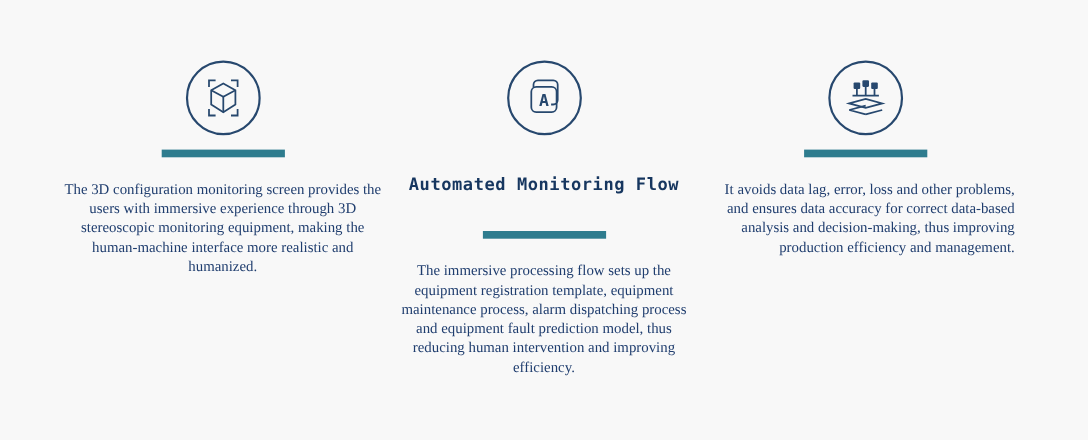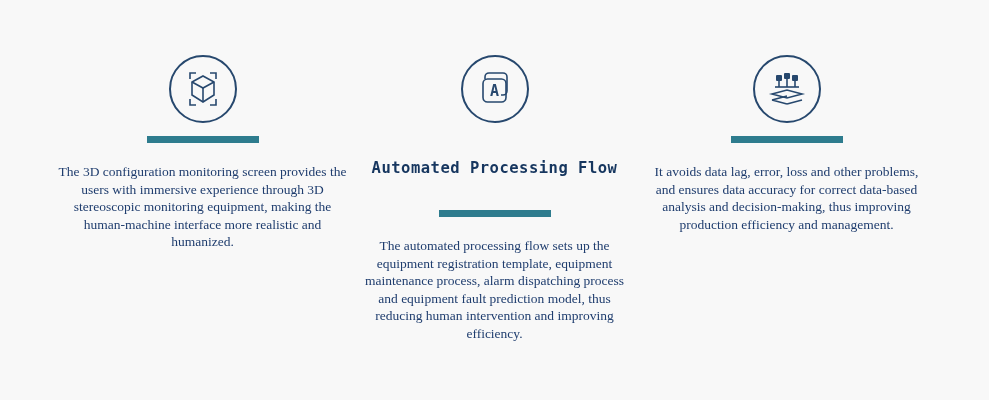--- a/index.html
+++ b/index.html
@@ -52,21 +52,21 @@
   }
   .desc {
     margin-top: 20px;
     max-width: 292px;
     font-family: "Liberation Serif", "DejaVu Serif", serif;
     font-size: 13.5px;
     line-height: 1.3;
     color: #1f3d6e;
   }
   .feature:nth-child(2) .desc { max-width: 262px; }
-  .feature:nth-child(3) .desc { max-width: 272px; }
+  .feature:nth-child(3) .desc { max-width: 272px; text-align: right; }
   svg .stroke { stroke: #27486e; stroke-width: 2; fill: none; }
   svg .stroke-thin { stroke: #27486e; stroke-width: 1.6; fill: none; }
   svg .fill { fill: #27486e; }
 </style>
 </head>
 <body>
 
 <div class="features">
 
   <div class="feature">
@@ -93,24 +93,24 @@
       <svg viewBox="0 0 70 70" width="70" height="70">
         <circle class="stroke" cx="35" cy="35" r="33"></circle>
 
         <path class="stroke-thin" d="M25 25 v-2 a4 4 0 0 1 4 -4 h14 a4 4 0 0 1 4 4 v14 a4 4 0 0 1 -4 4 h-2"></path>
 
         <rect class="stroke-thin" x="23" y="25" width="23" height="23" rx="4.5"></rect>
         <text x="34.5" y="42" text-anchor="middle" font-family="DejaVu Sans Mono, monospace" font-size="15" font-weight="bold" fill="#27486e">A</text>
       </svg>
     </div>
     <div class="title-box">
-      <div class="title">Automated Processing Flow</div>
+      <div class="title">Automated Monitoring Flow</div>
     </div>
     <div class="accent-bar"></div>
-    <p class="desc">The automated processing flow sets up the equipment registration template, equipment maintenance process, alarm dispatching process and equipment fault prediction model, thus reducing human intervention and improving efficiency.</p>
+    <p class="desc">The immersive processing flow sets up the equipment registration template, equipment maintenance process, alarm dispatching process and equipment fault prediction model, thus reducing human intervention and improving efficiency.</p>
   </div>
 
   <div class="feature">
     <div class="icon-wrap">
       <svg viewBox="0 0 70 70" width="70" height="70">
         <circle class="stroke" cx="35" cy="35" r="33"></circle>
 
         <rect class="fill" x="24" y="21" width="6" height="6" rx="1"></rect>
         <rect class="fill" x="32" y="19" width="6" height="6" rx="1"></rect>
         <rect class="fill" x="40" y="21" width="6" height="6" rx="1"></rect>

